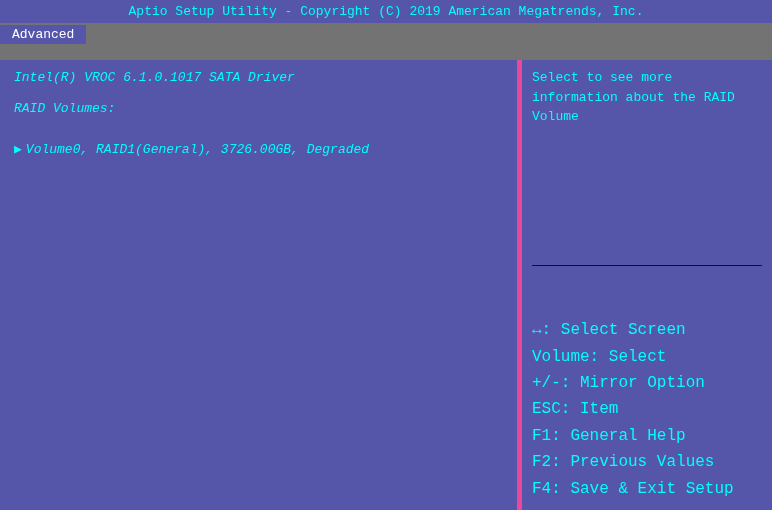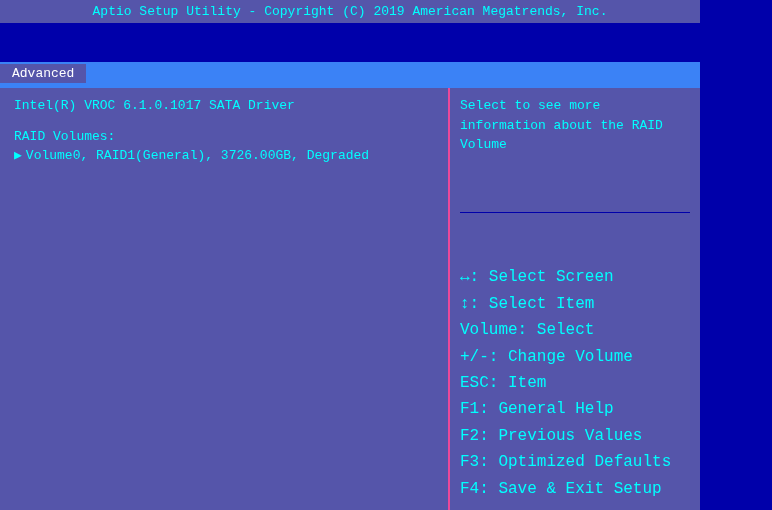--- a/index.html
+++ b/index.html
@@ -11,42 +11,41 @@
     body {
       width: 772px;
       height: 510px;
       background-color: #0000aa;
       font-family: 'Courier New', Courier, monospace;
       font-size: 14px;
       overflow: hidden;
     }
 
     #app {
-      width: 700px;
+      width: 772px;
       height: 510px;
       display: flex;
       flex-direction: column;
     }
 
     
     #title-bar {
       background-color: #5555aa;
       color: #00ffff;
       text-align: center;
       padding: 4px 0;
       font-size: 13px;
       width: 100%;
     }
 
     
     #tab-bar {
-      background-color: #3b82f6;
-      padding: 2px 0 5px 0;
+      background-color: #737373;
+      padding: 2px 0 16px 0;
       display: flex;
-      margin-top: 39px;
     }
 
     .tab {
       padding: 2px 12px;
       font-size: 13px;
       cursor: pointer;
     }
 
     .tab.active {
       background-color: #5555aa;
@@ -58,32 +57,33 @@
       display: flex;
       flex: 1;
       background-color: #5555aa;
     }
 
     
     #left-panel {
       flex: 1;
       padding: 10px 14px;
       color: #00ffff;
-      border-right: 2px solid #ec4899;
+      border-right: 5px solid #ec4899;
+      font-style: italic;
     }
 
     #driver-title {
       color: #00ffff;
       margin-bottom: 16px;
       font-size: 13px;
     }
 
     #raid-label {
       color: #00ffff;
-      margin-bottom: 2px;
+      margin-bottom: 24px;
       font-size: 13px;
     }
 
     .raid-item {
       display: flex;
       align-items: center;
       color: #00ffff;
       font-size: 13px;
       padding: 1px 0;
     }
@@ -145,25 +145,23 @@
         <span class="arrow">▶</span>
         <span>Volume0, RAID1(General), 3726.00GB, Degraded</span>
       </div>
     </div>
 
     <div id="right-panel">
       <div id="help-text">Select to see more information about the RAID Volume</div>
       <div id="divider"></div>
       <div id="key-hints">
           <div>↔: Select Screen</div>
-          <div>↕: Select Item</div>
           <div>Volume: Select</div>
-          <div>+/-: Change Volume</div>
+          <div>+/-: Mirror Option</div>
           <div>ESC: Item</div>
           <div>F1: General Help</div>
           <div>F2: Previous Values</div>
-          <div>F3: Optimized Defaults</div>
           <div>F4: Save &amp; Exit Setup</div>
         </div>
     </div>
 
   </div>
 </div>
 
 </body></html>

